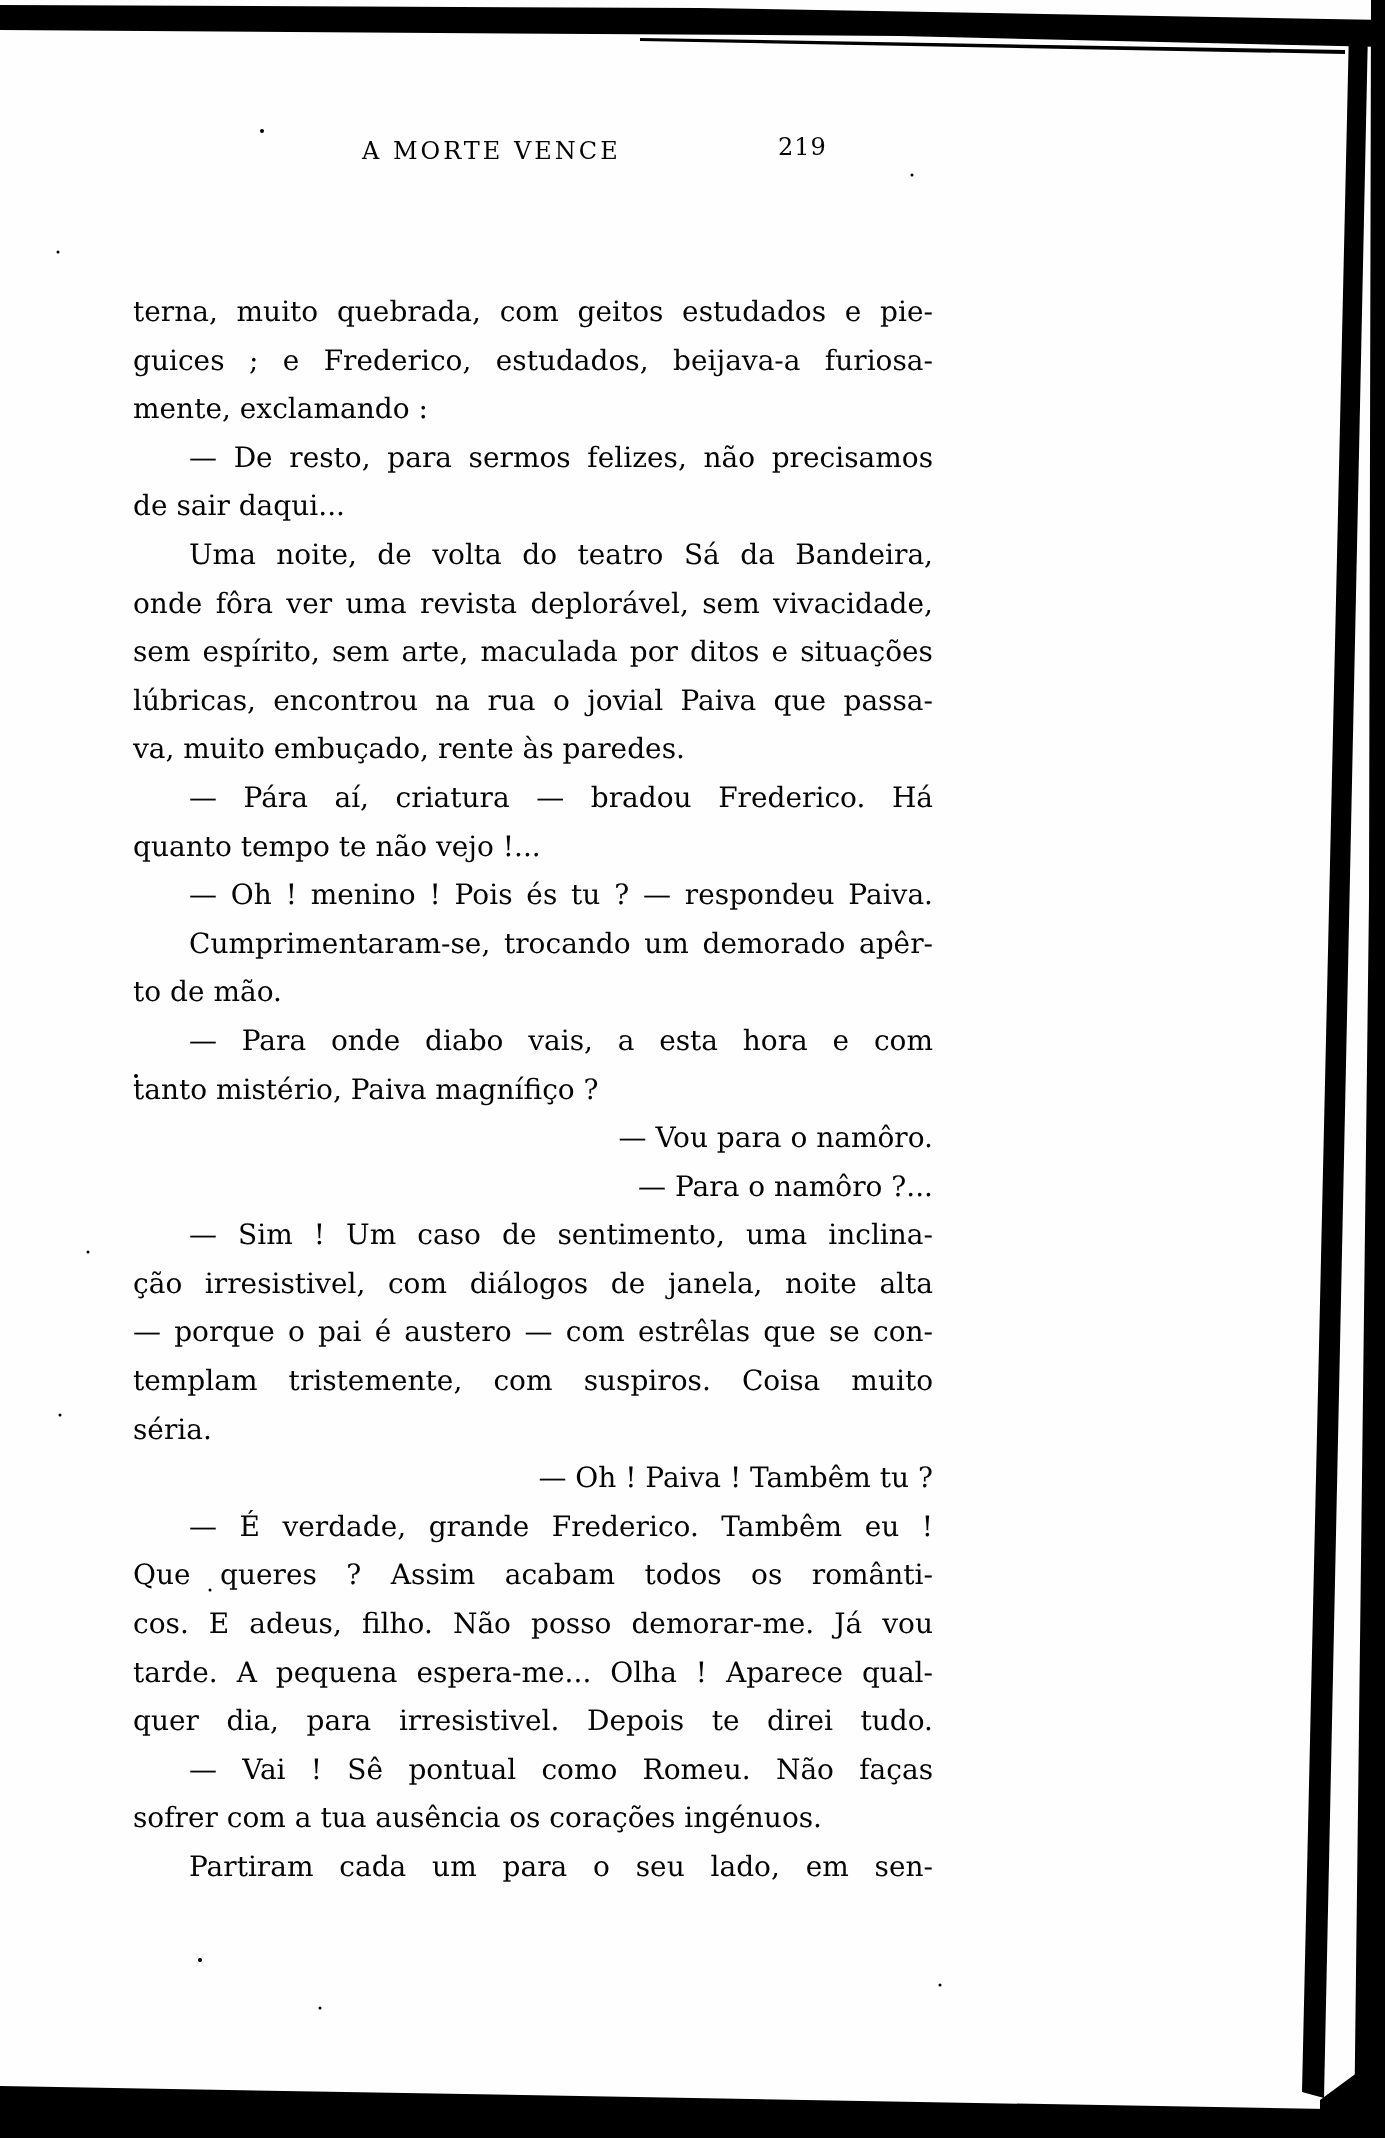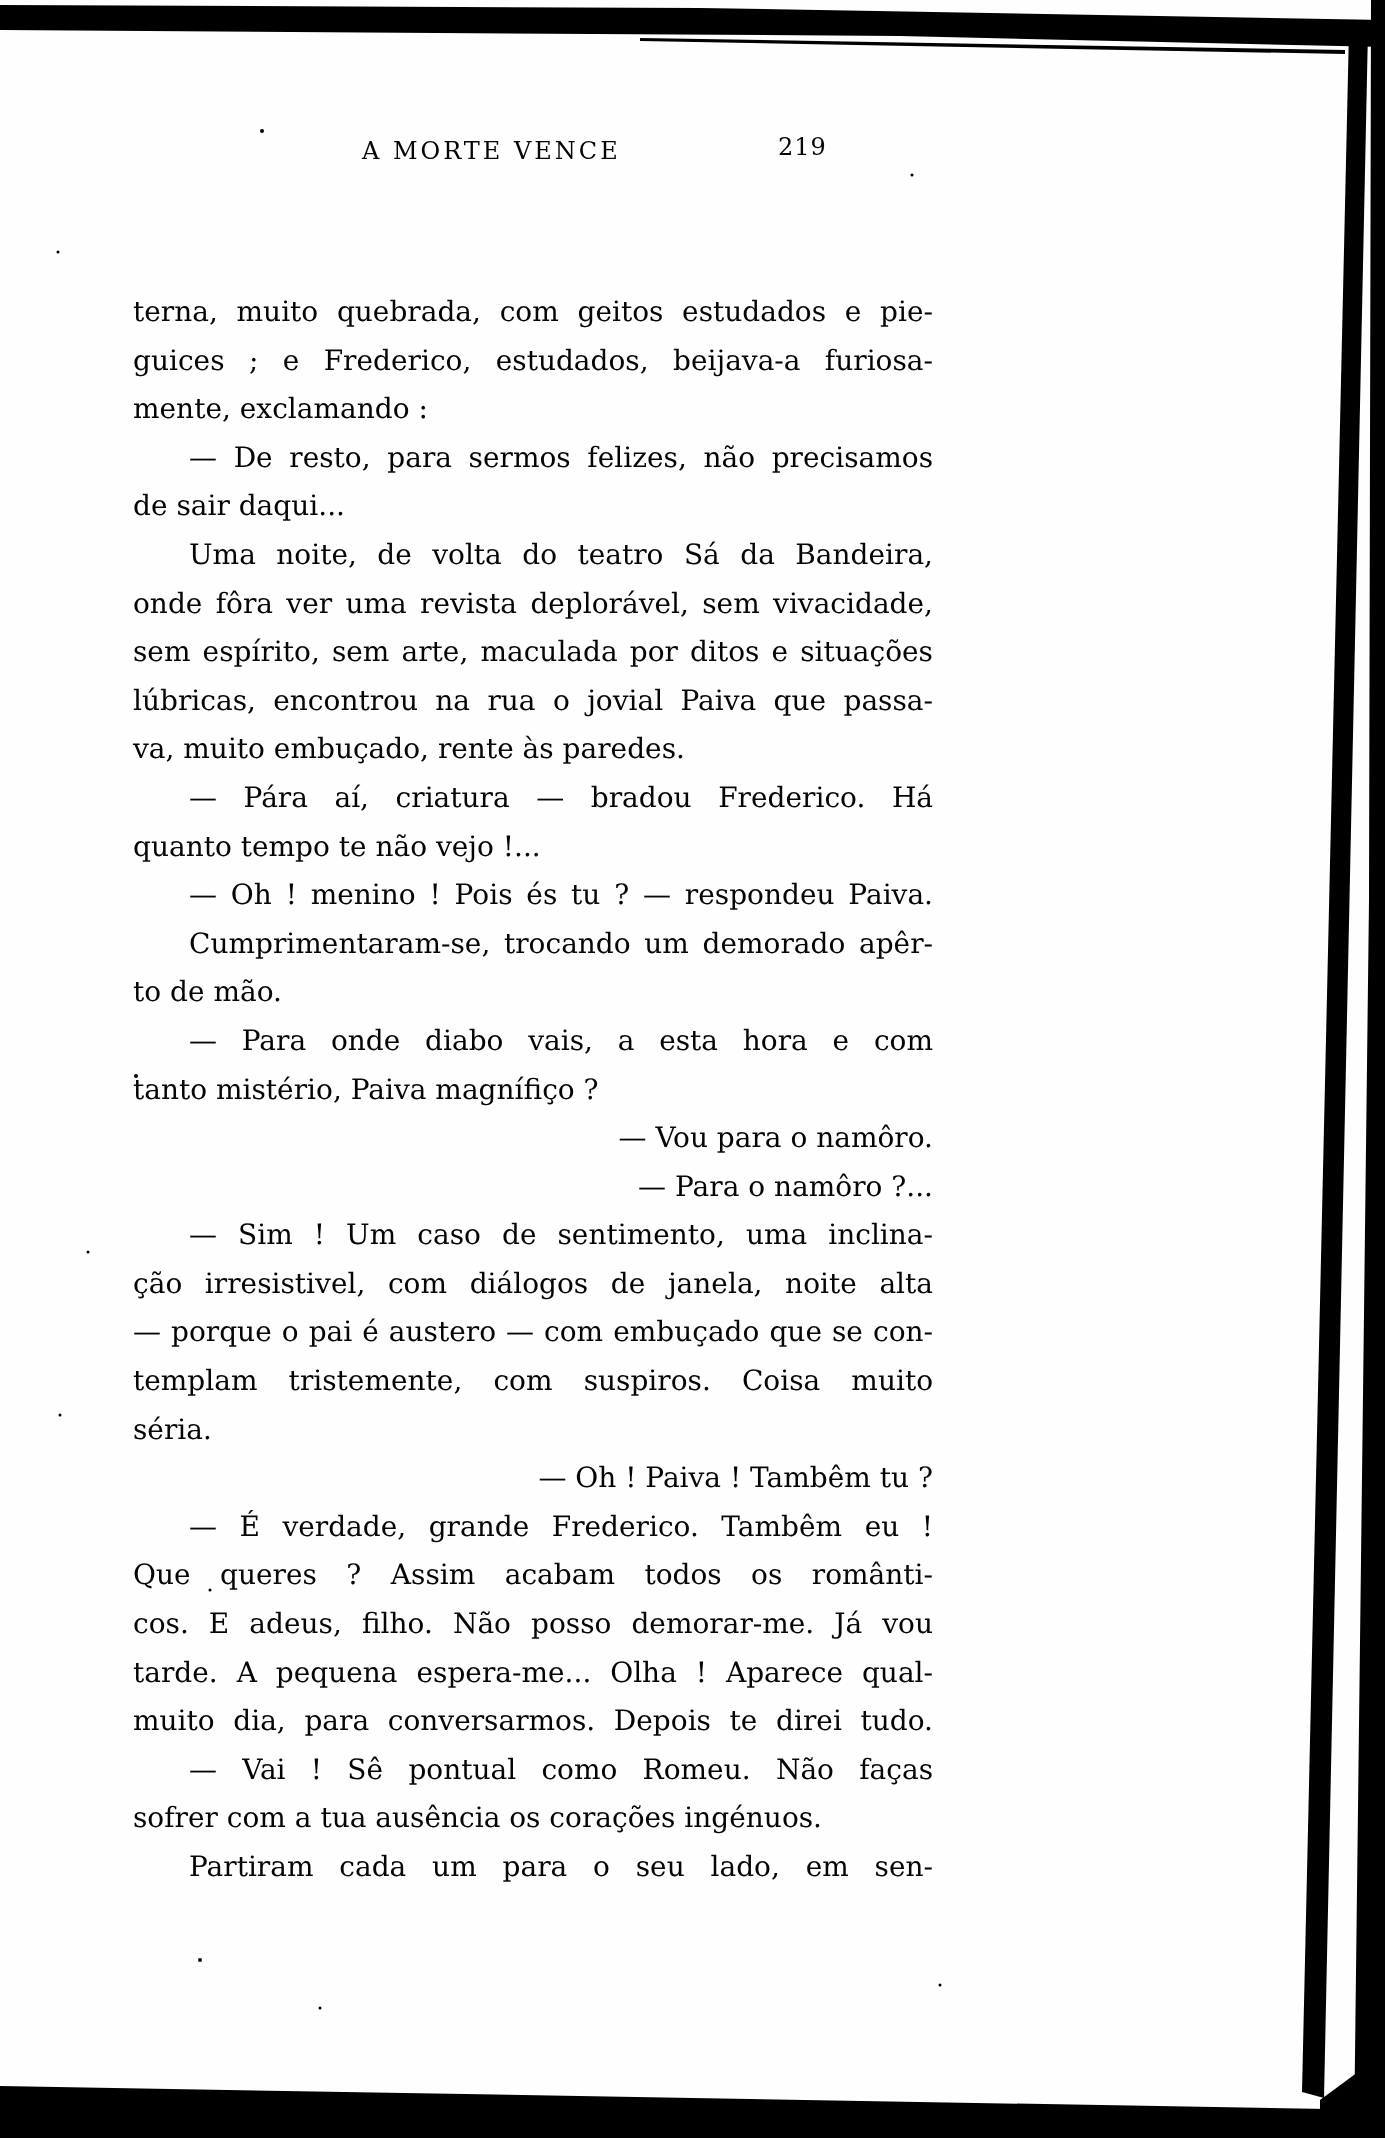--- a/index.html
+++ b/index.html
@@ -92,29 +92,29 @@
       <div class="line">quanto tempo te não vejo !...</div>
       <div class="line indent justify">— Oh ! menino ! Pois és tu ? — respondeu Paiva.</div>
       <div class="line indent justify">Cumprimentaram-se, trocando um demorado apêr-</div>
       <div class="line">to de mão.</div>
       <div class="line indent justify">— Para onde diabo vais, a esta hora e com</div>
       <div class="line">tanto mistério, Paiva magnífiço ?</div>
       <div class="line indent">— Vou para o namôro.</div>
       <div class="line indent">— Para o namôro ?...</div>
       <div class="line indent justify">— Sim ! Um caso de sentimento, uma inclina-</div>
       <div class="line justify">ção irresistivel, com diálogos de janela, noite alta</div>
-      <div class="line justify">— porque o pai é austero — com embuçado que se con-</div>
+      <div class="line justify">— porque o pai é austero — com estrêlas que se con-</div>
       <div class="line justify">templam tristemente, com suspiros. Coisa muito</div>
       <div class="line">séria.</div>
       <div class="line indent">— Oh ! Paiva ! Tambêm tu ?</div>
       <div class="line indent justify">— É verdade, grande Frederico. Tambêm eu !</div>
       <div class="line justify">Que queres ? Assim acabam todos os românti-</div>
       <div class="line justify">cos. E adeus, filho. Não posso demorar-me. Já vou</div>
       <div class="line justify">tarde. A pequena espera-me... Olha ! Aparece qual-</div>
-      <div class="line justify">muito dia, para conversarmos. Depois te direi tudo.</div>
+      <div class="line justify">quer dia, para irresistivel. Depois te direi tudo.</div>
       <div class="line indent justify">— Vai ! Sê pontual como Romeu. Não faças</div>
       <div class="line">sofrer com a tua ausência os corações ingénuos.</div>
       <div class="line indent justify">Partiram cada um para o seu lado, em sen-</div>
     </div>
 
   <svg class="scan-overlay" width="1385" height="2138" viewBox="0 0 1385 2138" aria-hidden="true">
 
     <polygon fill="#000" points="0,5 700,8 1385,20 1385,47 900,36 0,30"></polygon>
 
     <polygon fill="#000" points="640,38 1345,50 1345,54 640,41"></polygon>

